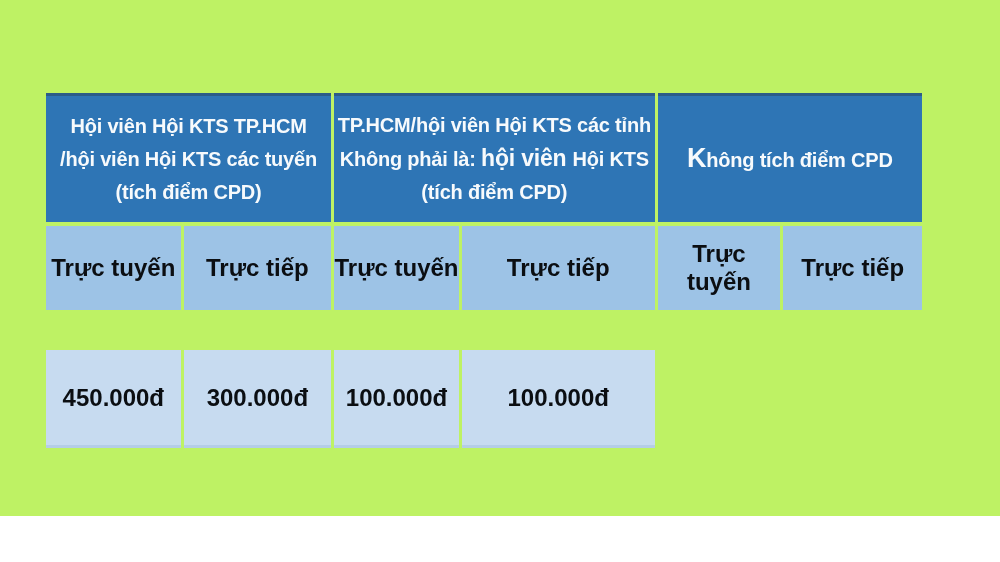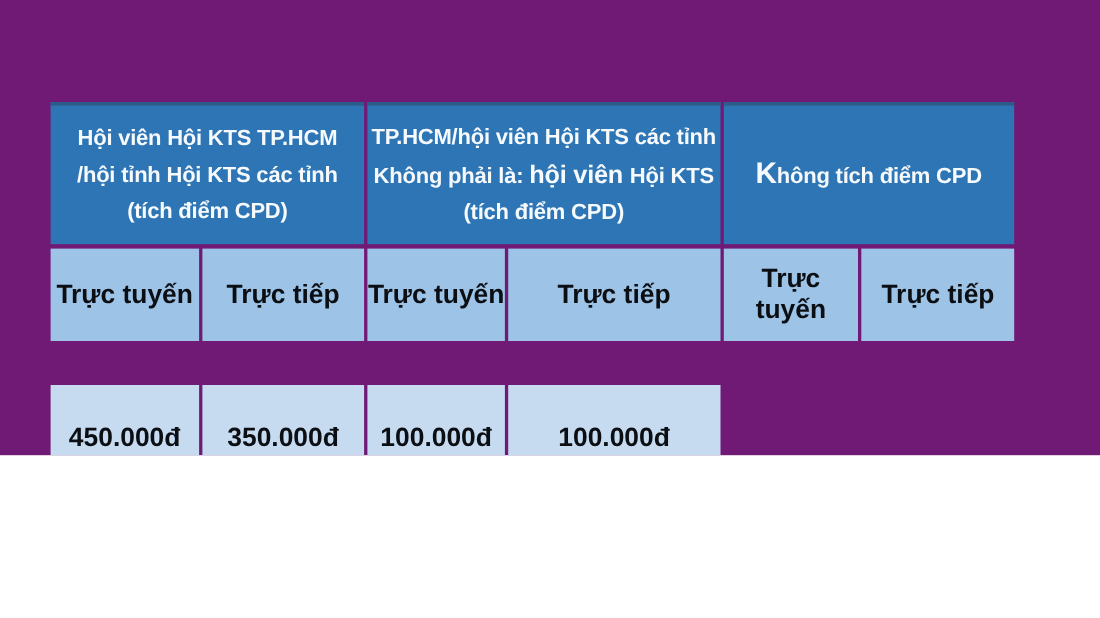--- a/index.html
+++ b/index.html
@@ -4,22 +4,22 @@
 <style>
   html, body {
     margin: 0;
     padding: 0;
     background: #ffffff;
     font-family: "Liberation Sans", "DejaVu Sans", sans-serif;
   }
   .canvas {
     position: relative;
     width: 1000px;
-    height: 414px;
-    background: #701a75;
+    height: 516px;
+    background: #bef264;
     overflow: hidden;
   }
   .pricing-table {
     position: absolute;
     left: 46px;
     top: 93px;
     width: 876px;
     height: 355px;
     display: grid;
     grid-template-columns: 137fr 150fr 127fr 196fr 125fr 141fr;
@@ -70,21 +70,21 @@
   }
 </style>
 </head>
 <body>
 
 <div class="canvas">
   <div class="pricing-table">
 
     <div class="cell hdr hdr-1">
       <span class="hdr-line">Hội viên Hội KTS TP.HCM</span>
-      <span class="hdr-line">/hội tỉnh Hội KTS các tỉnh</span>
+      <span class="hdr-line">/hội viên Hội KTS các tuyến</span>
       <span class="hdr-line">(tích điểm CPD)</span>
     </div>
 
     <div class="cell hdr hdr-2">
       <span class="hdr-line">TP.HCM/hội viên Hội KTS các tỉnh</span>
       <span class="hdr-line"><span>Không phải là: </span><span class="t-lg">hội viên </span><span>Hội KTS</span></span>
       <span class="hdr-line">(tích điểm CPD)</span>
     </div>
 
     <div class="cell hdr hdr-3">
@@ -92,18 +92,18 @@
     </div>
 
     <div class="cell sub">Trực tuyến</div>
     <div class="cell sub">Trực tiếp</div>
     <div class="cell sub">Trực tuyến</div>
     <div class="cell sub">Trực tiếp</div>
     <div class="cell sub">Trực tuyến</div>
     <div class="cell sub">Trực tiếp</div>
 
     <div class="cell price">450.000đ</div>
-    <div class="cell price">350.000đ</div>
+    <div class="cell price">300.000đ</div>
     <div class="cell price">100.000đ</div>
     <div class="cell price">100.000đ</div>
 
   </div>
 </div>
 
 </body></html>

